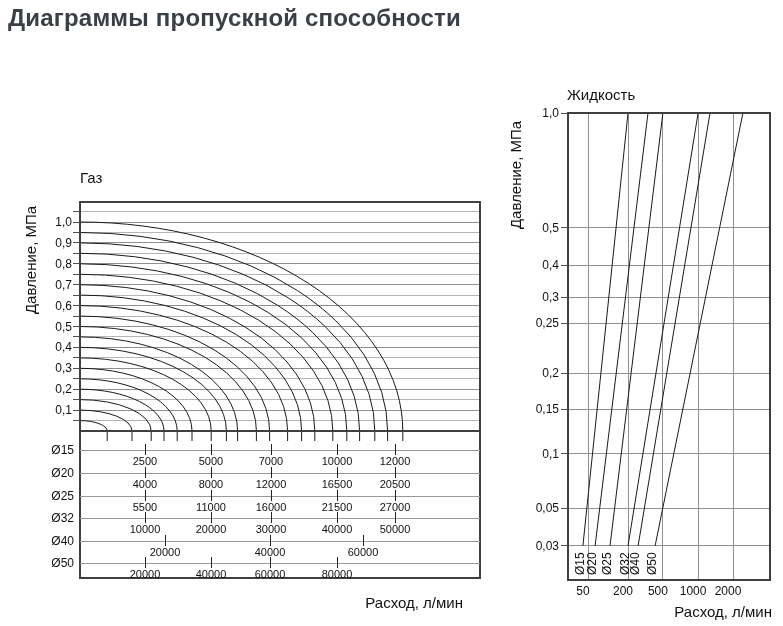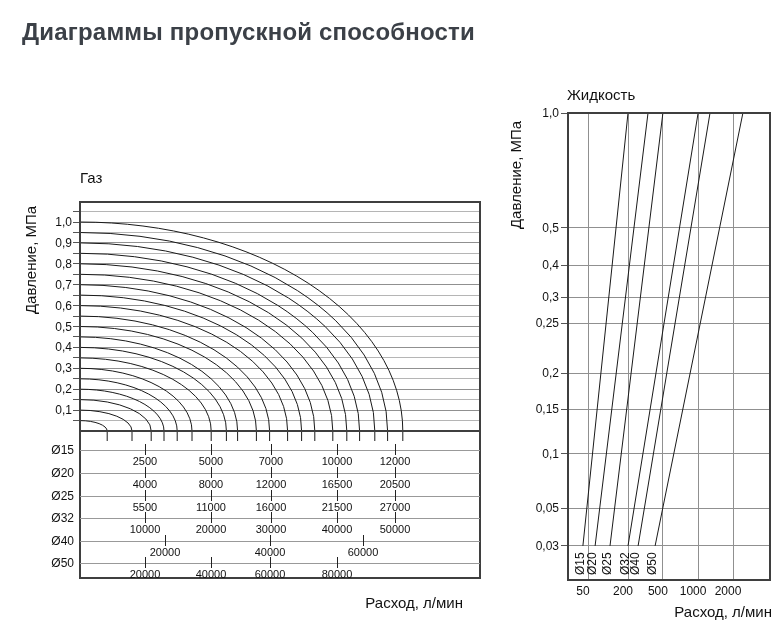--- a/index.html
+++ b/index.html
@@ -1,18 +1,18 @@
 <!DOCTYPE html>
 <html><head>
 <meta charset="utf-8">
 <style>
   html,body{margin:0;padding:0;background:#ffffff;}
   body{width:783px;height:626px;position:relative;font-family:"Liberation Sans",sans-serif;overflow:hidden;}
   h1.page-title{
-    position:absolute;left:8px;top:4px;margin:14px;
+    position:absolute;left:8px;top:4px;margin:0;
     font-size:24px;line-height:28px;font-weight:700;
     color:#3b4047;letter-spacing:.2px;
     font-family:"Liberation Sans",sans-serif;
   }
   svg{position:absolute;top:0;}
   #gas-svg{left:0;}
   #liquid-svg{left:500px;}
   text{fill:#111;font-family:"Liberation Sans",sans-serif;}
   .chart-title{font-size:15px;}
   .axis-title{font-size:15px;}

